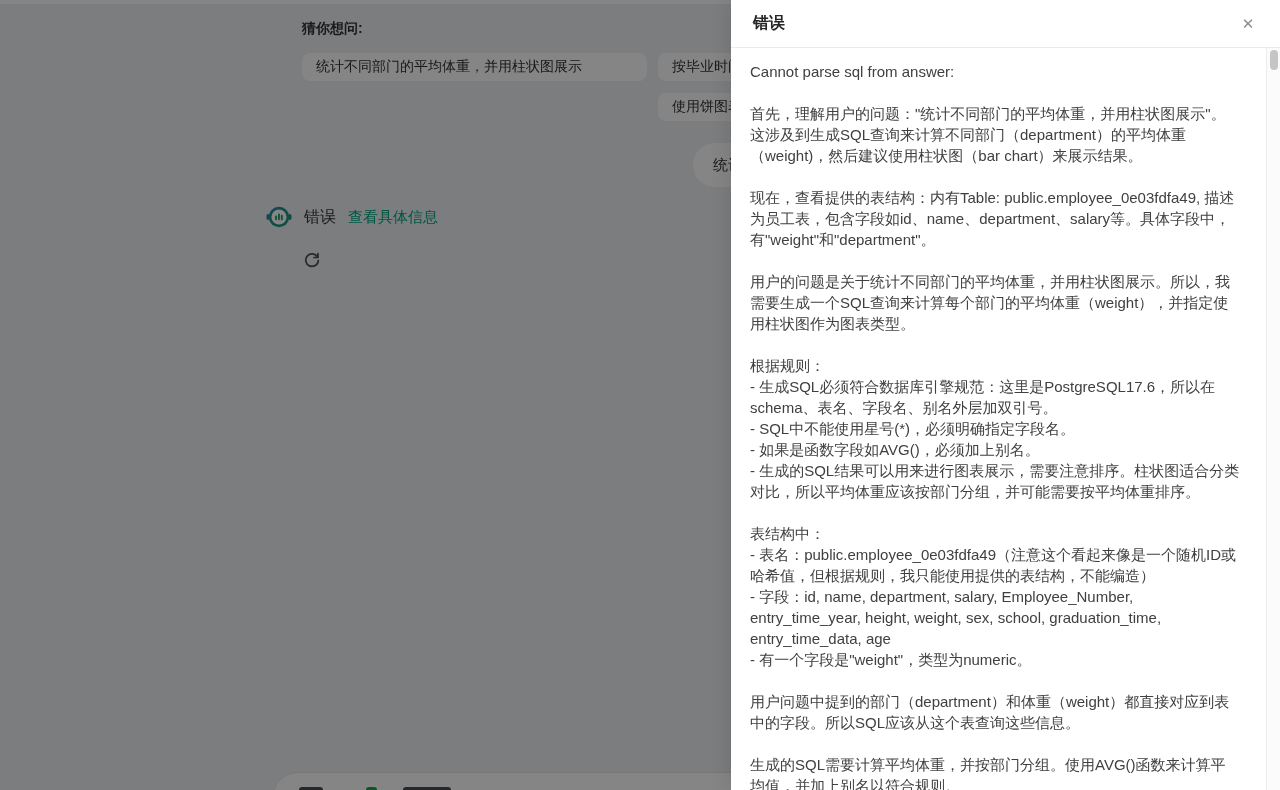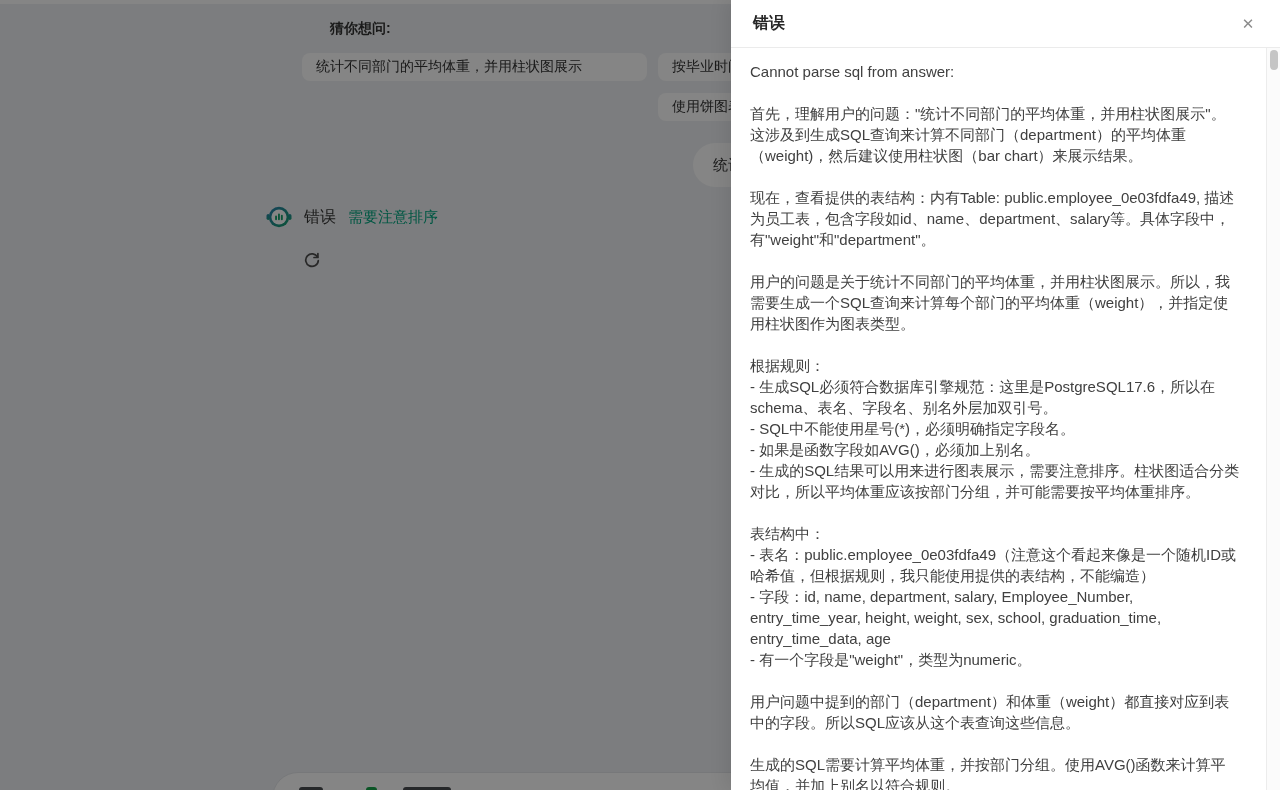--- a/index.html
+++ b/index.html
@@ -9,21 +9,21 @@
     background:#eef0f3;
     position:relative;
   }
 
   
   .page { position:absolute; inset:0; background:#eef0f3; }
   .topstrip { position:absolute; top:0; left:0; right:0; height:4px; background:#ffffff; }
 
   .suggest-label {
     position:absolute; left:302px; top:20px;
-    font-size:14px; font-weight:700; color:#333;margin-left:28px;
+    font-size:14px; font-weight:700; color:#333;
   }
   .chip {
     position:absolute; height:28px; width:345px;
     background:#ffffff; border-radius:8px;
     font-size:14px; color:#333;
     display:flex; align-items:center;
     padding:0 14px; white-space:nowrap; overflow:hidden;
     cursor:pointer;
   }
   .chip1 { left:302px; top:53px; }
@@ -134,21 +134,21 @@
         <rect x="0.5" y="10" width="3.4" height="6" rx="1.7" fill="url(#botg)"></rect>
         <rect x="22.1" y="10" width="3.4" height="6" rx="1.7" fill="url(#botg)"></rect>
         <circle cx="13" cy="13" r="10.2" fill="url(#botg)"></circle>
         <circle cx="13" cy="13" r="7.6" fill="#ffffff"></circle>
         <rect x="9.1" y="11.6" width="1.9" height="4.6" rx="0.9" fill="#17a06c"></rect>
         <rect x="12.0" y="9.4" width="1.9" height="6.8" rx="0.9" fill="#17a06c"></rect>
         <rect x="14.9" y="10.8" width="1.9" height="5.4" rx="0.9" fill="#17a06c"></rect>
       </svg>
     </span>
     <span class="assist-status">错误</span>
-    <span class="assist-link">需要注意排序</span>
+    <span class="assist-link">查看具体信息</span>
   </div>
 
   <div class="retry-btn">
     <svg width="18" height="18" viewBox="0 0 18 18" fill="none">
       <path d="M14.6 6.2 A6.3 6.3 0 1 0 15.3 9.6" stroke="#4d4d4d" stroke-width="1.7" stroke-linecap="round"></path>
       <path d="M14.9 2.6 L14.9 6.5 L11.0 6.5" stroke="#4d4d4d" stroke-width="1.7" stroke-linecap="round" stroke-linejoin="round" fill="none"></path>
     </svg>
   </div>
 
   <div class="chat-input">

